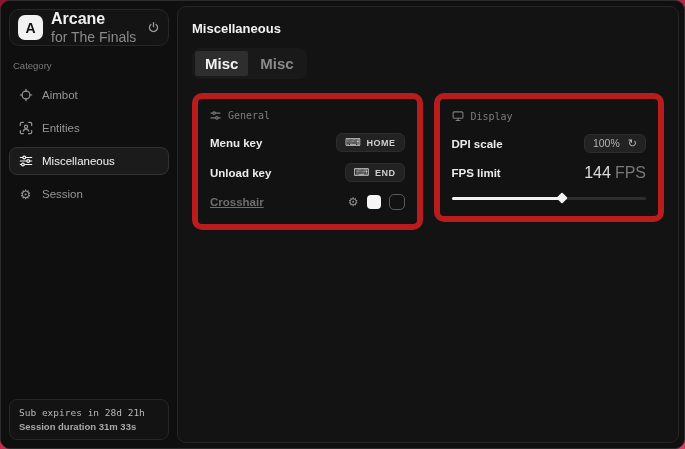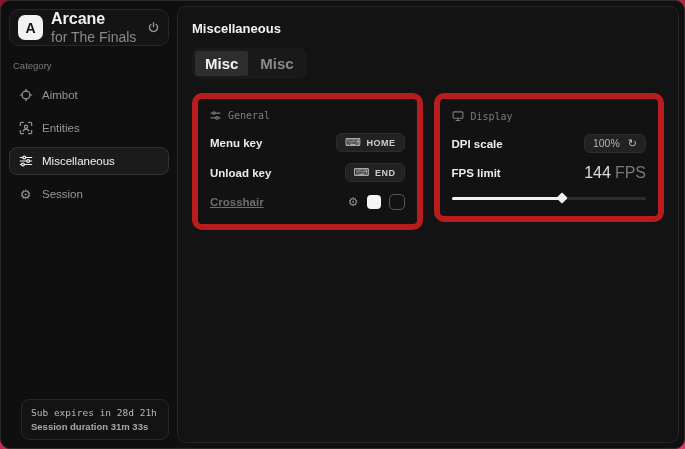--- a/index.html
+++ b/index.html
@@ -47,21 +47,21 @@
     padding: 6px 8px; border-radius: 8px;
     border: 1px solid transparent;
     color: #969696; font-size: 11.5px;
     cursor: pointer; height: 28px;
   }
   .nav-item .nicon { display: flex; align-items: center; color: inherit; width: 15px; justify-content: center; }
   .nav-item.active {
     background: #1b1b1b; border-color: #323232; color: #f2f2f2;
   }
   .sub-card {
-    position: absolute; left: 20px; right: 8px; bottom: 8px;
+    position: absolute; left: 8px; right: 8px; bottom: 8px;
     border: 1px solid #272727; border-radius: 8px;
     background: #131313;
     padding: 7px 9px;
   }
   .sub-line1 { font-family: "DejaVu Sans Mono", monospace; font-size: 9.5px; color: #b9b9b9; margin-bottom: 3px; }
   .sub-line2 { font-size: 9.5px; font-weight: bold; color: #a9a9a9; }
   
   .main {
     position: absolute; left: 176px; top: 5px; right: 5px; bottom: 5px;
     border: 1px solid #262626; border-radius: 9px;

